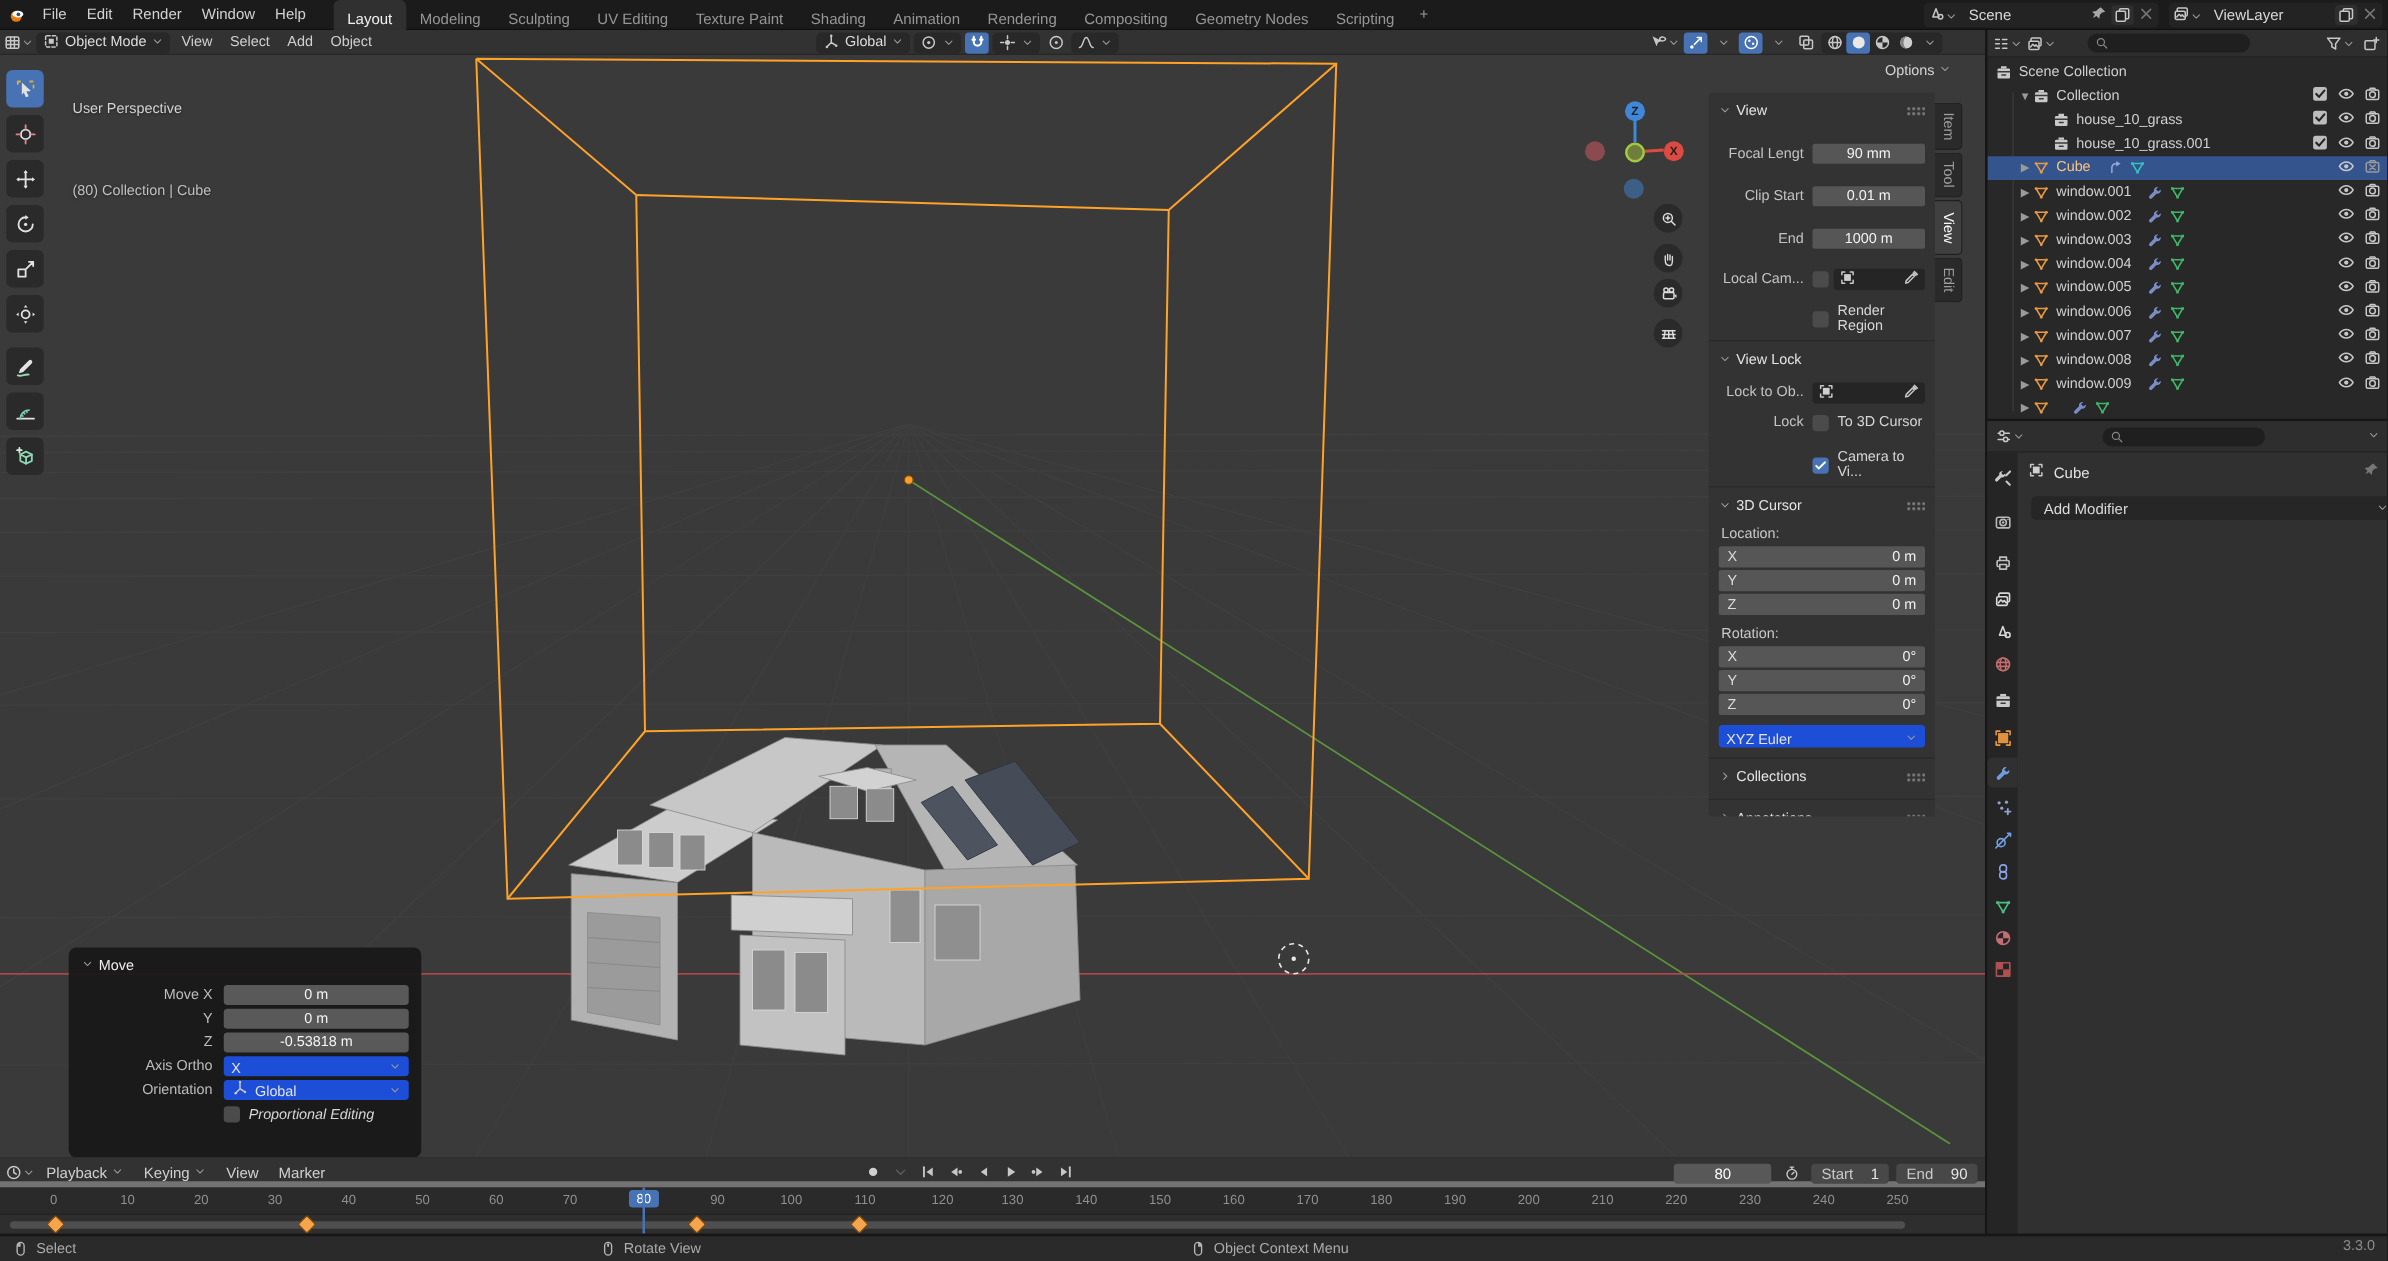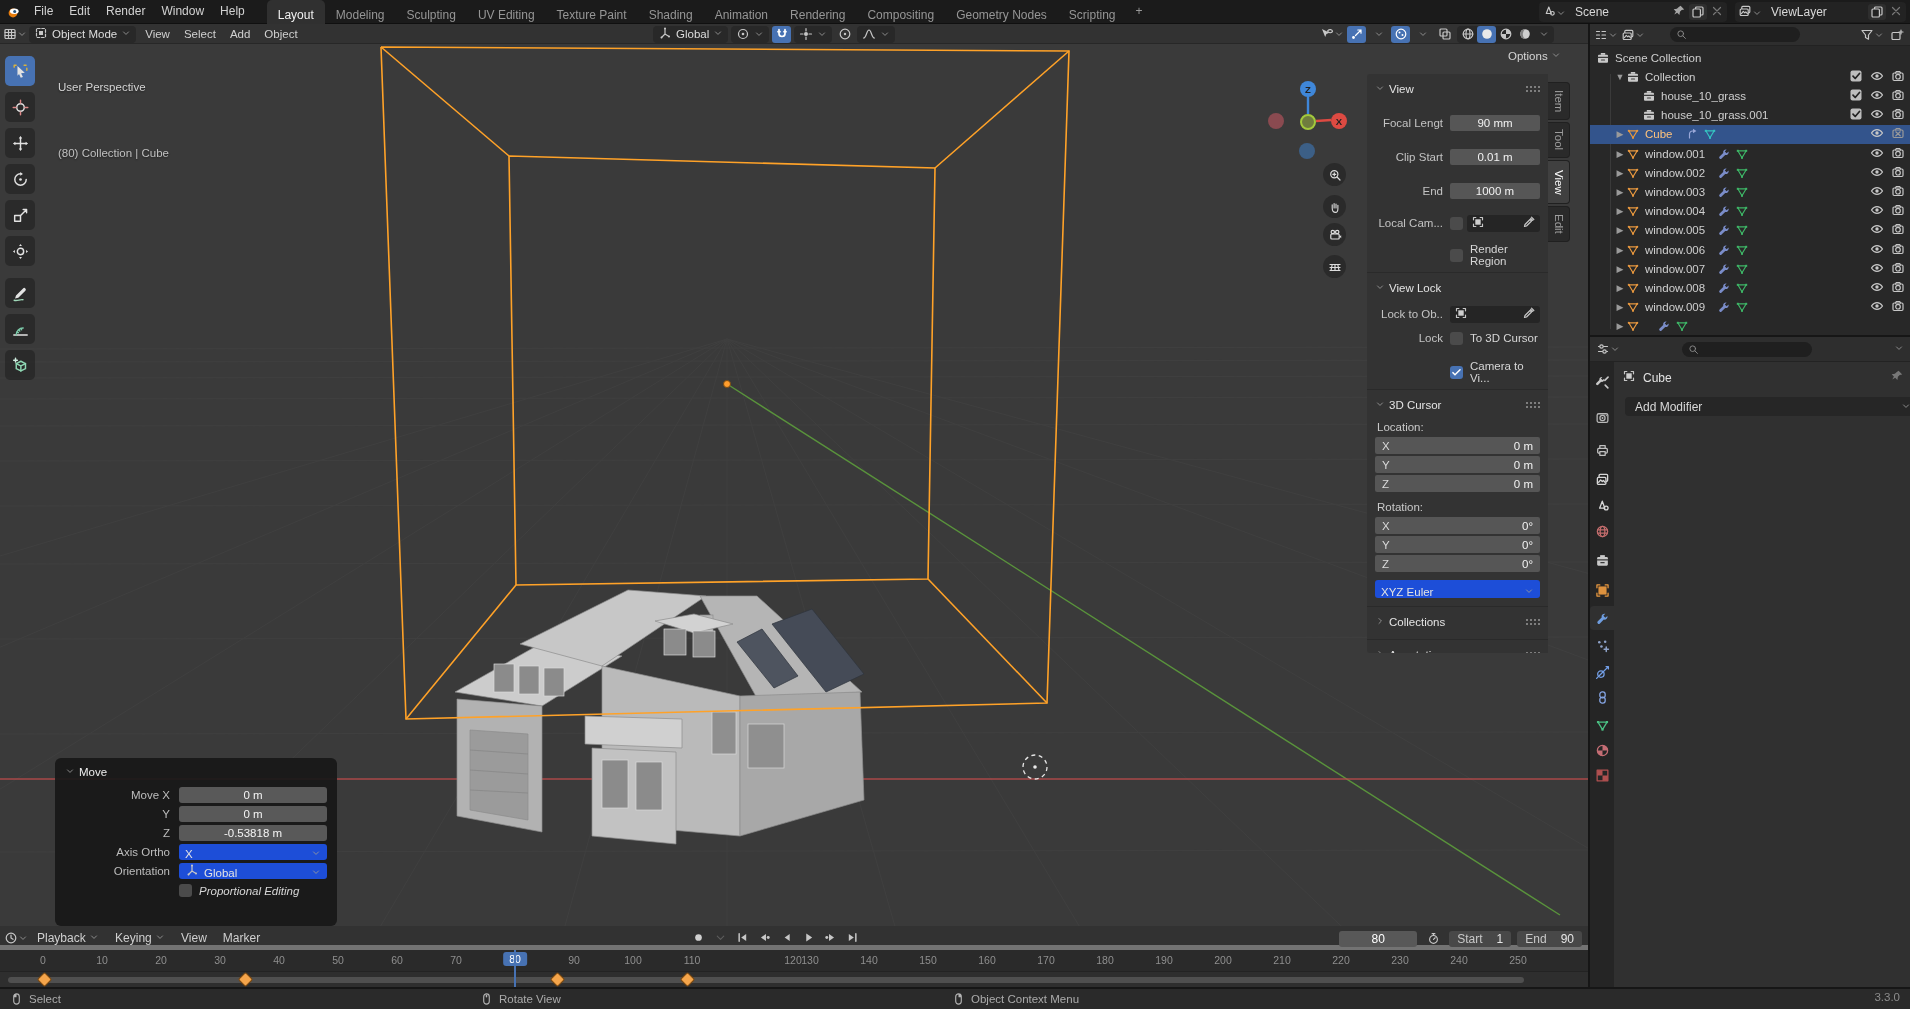--- a/index.html
+++ b/index.html
@@ -1032,21 +1032,21 @@
         <span class="tick" style="left:161px">20</span>
         <span class="tick" style="left:220px">30</span>
         <span class="tick" style="left:279px">40</span>
         <span class="tick" style="left:338px">50</span>
         <span class="tick" style="left:397px">60</span>
         <span class="tick" style="left:456px">70</span>
         <span class="tick cur" style="left:515px">80</span>
         <span class="tick" style="left:574px">90</span>
         <span class="tick" style="left:633px">100</span>
         <span class="tick" style="left:692px">110</span>
-        <span class="tick" style="left:793px">120</span>
+        <span class="tick" style="left:754px">120</span>
         <span class="tick" style="left:810px">130</span>
         <span class="tick" style="left:869px">140</span>
         <span class="tick" style="left:928px">150</span>
         <span class="tick" style="left:987px">160</span>
         <span class="tick" style="left:1046px">170</span>
         <span class="tick" style="left:1105px">180</span>
         <span class="tick" style="left:1164px">190</span>
         <span class="tick" style="left:1223px">200</span>
         <span class="tick" style="left:1282px">210</span>
         <span class="tick" style="left:1341px">220</span>

